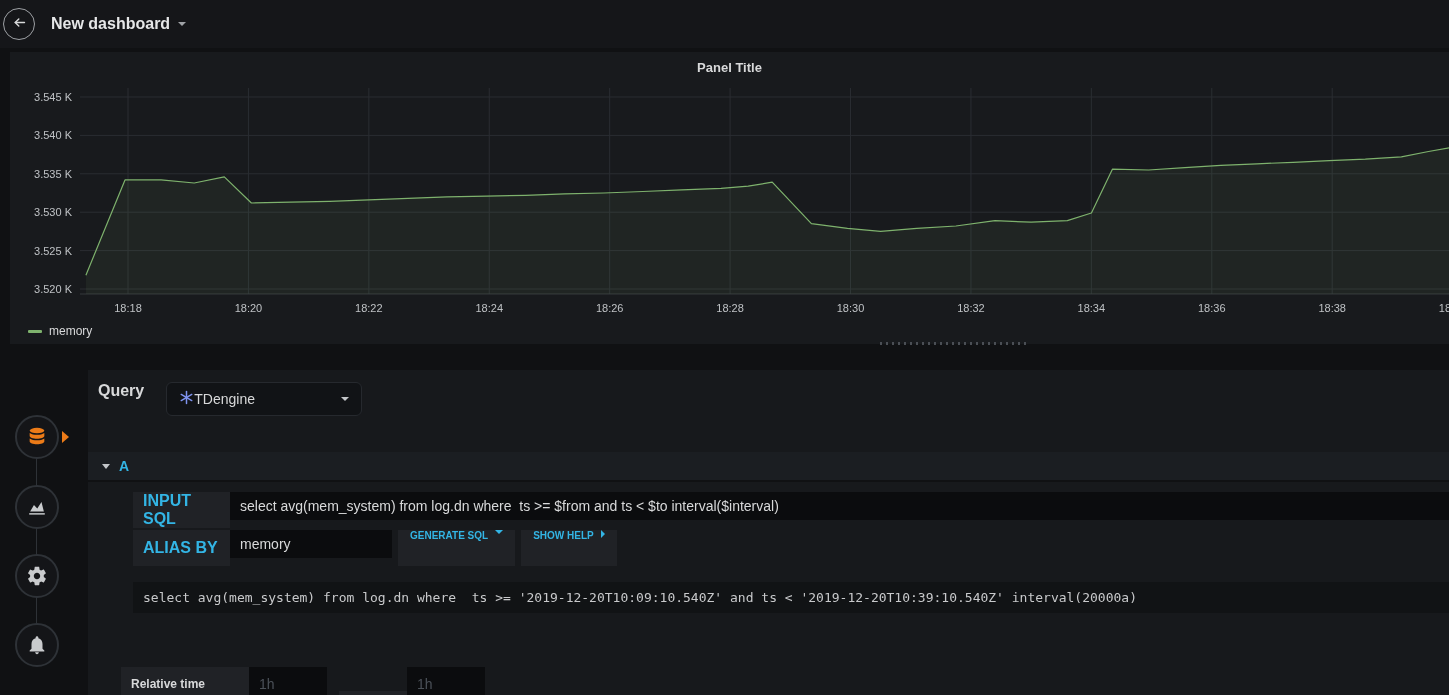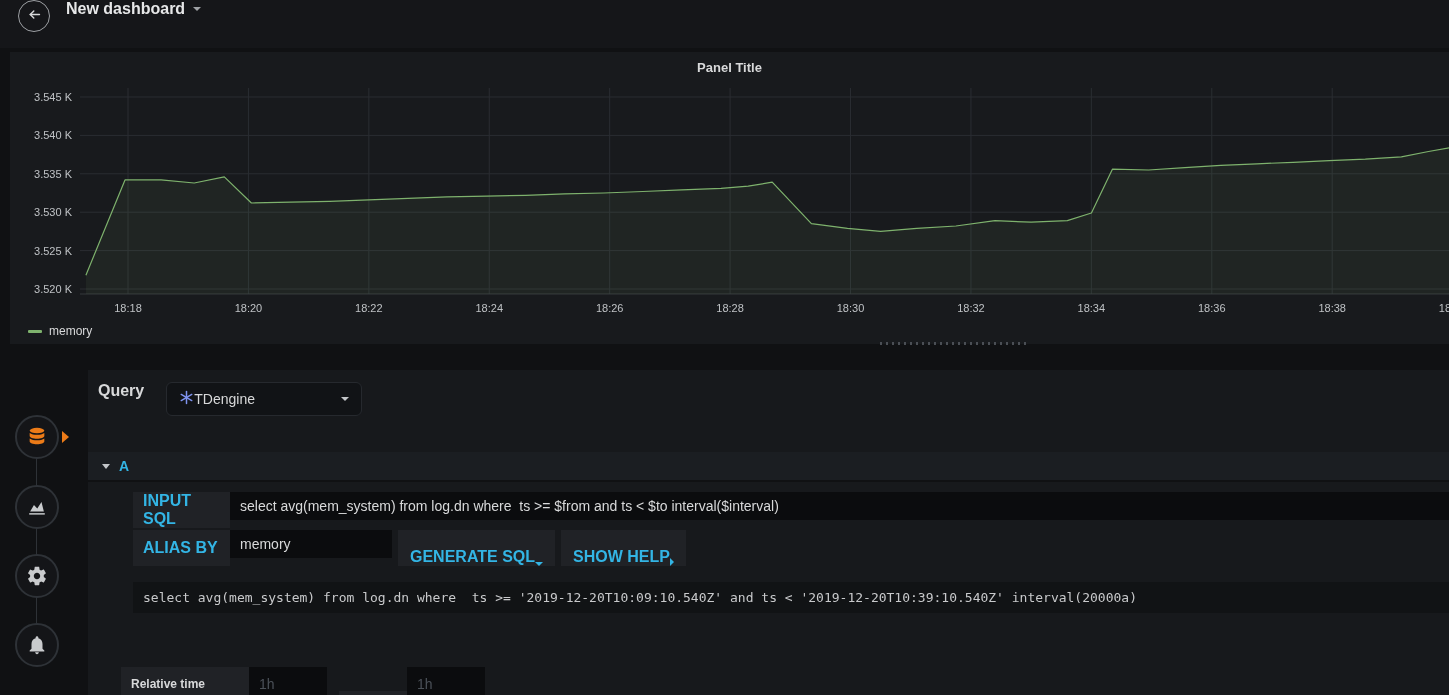--- a/index.html
+++ b/index.html
@@ -6,21 +6,21 @@
     --accent-blue:#33b5e5; --accent-orange:#ec7b18; --series-green:#7eb26d;
     --page-bg:#101113; --panel-bg:#181a1d; --card-bg:#17191c;
     --label-bg:#202226; --input-bg:#0b0c0e; --text:#d8d9da;
   }
   *{box-sizing:border-box;margin:0;padding:0;}
   html,body{background:var(--page-bg);}
   body{font-family:"Liberation Sans",sans-serif;color:var(--text);}
   .app{position:relative;width:1449px;height:695px;overflow:hidden;background:var(--page-bg);}
 
   
-  .topbar{height:48px;display:flex;align-items:flex-start;padding-left:18px;background:#151619;}
+  .topbar{height:48px;display:flex;align-items:center;padding-left:3px;background:#151619;}
   .back-btn{width:32px;height:32px;border-radius:50%;border:1.5px solid #9da0a4;background:transparent;
     display:flex;align-items:center;justify-content:center;cursor:pointer;flex:none;}
   .dash-title{margin-left:16px;display:flex;align-items:center;gap:8px;cursor:pointer;}
   .dash-title .t{font-size:16px;font-weight:700;color:#e6e7e8;}
   .caret-down{width:0;height:0;border-left:4px solid transparent;border-right:4px solid transparent;border-top:4px solid currentColor;}
   .caret-right{width:0;height:0;border-top:4px solid transparent;border-bottom:4px solid transparent;border-left:4px solid currentColor;}
   .grey{color:#9fa2a6;}
 
   
   .panel{position:absolute;left:10px;top:52px;right:0;height:292px;background:var(--panel-bg);}
@@ -61,22 +61,22 @@
   .query-body{margin:10px 0 0 45px;}
   .form-row{display:flex;align-items:stretch;margin-bottom:2px;}
   .gf-label{display:flex;align-items:center;background:var(--label-bg);color:var(--text);
     font-size:16px;font-weight:700;padding:0 10px;height:36px;}
   .gf-label.blue{color:var(--accent-blue);width:97px;flex:none;}
   .gf-input{background:var(--input-bg);border:none;outline:none;color:var(--text);font-size:14px;height:28px;
     padding:0 10px;font-family:"Liberation Sans",sans-serif;}
   .gf-input::placeholder{color:#4b5158;}
   .input-sql{flex:1;}
   .alias{width:162px;}
-  .btn-chip{display:flex;align-items:flex-end;background:var(--label-bg);border:none;
-    color:var(--accent-blue);font-weight:700;font-size:16px;height:36px;padding:0 12px;margin-left:6px;cursor:pointer;
+  .btn-chip{display:flex;align-items:flex-start;gap:7px;background:var(--label-bg);border:none;
+    color:var(--accent-blue);font-weight:700;font-size:10px;height:36px;padding:0 12px;margin-left:6px;cursor:pointer;
     font-family:"Liberation Sans",sans-serif;}
   .generated-sql{margin-top:16px;margin-right:0;padding:8px 10px;background:rgba(0,0,0,0.22);
     font-family:"DejaVu Sans Mono",monospace;font-size:13px;color:#c8c9cb;white-space:pre-wrap;}
 
   .time-section{margin:30px 0 0 33px;display:flex;align-items:center;}
   .gf-label.plain{font-weight:700;font-size:12px;width:128px;height:34px;}
   .gf-label.plain.narrow{width:68px;margin-top:48px;}
   .time-input{width:78px;height:34px;}
   .gap12{width:12px;flex:none;}
 </style>

